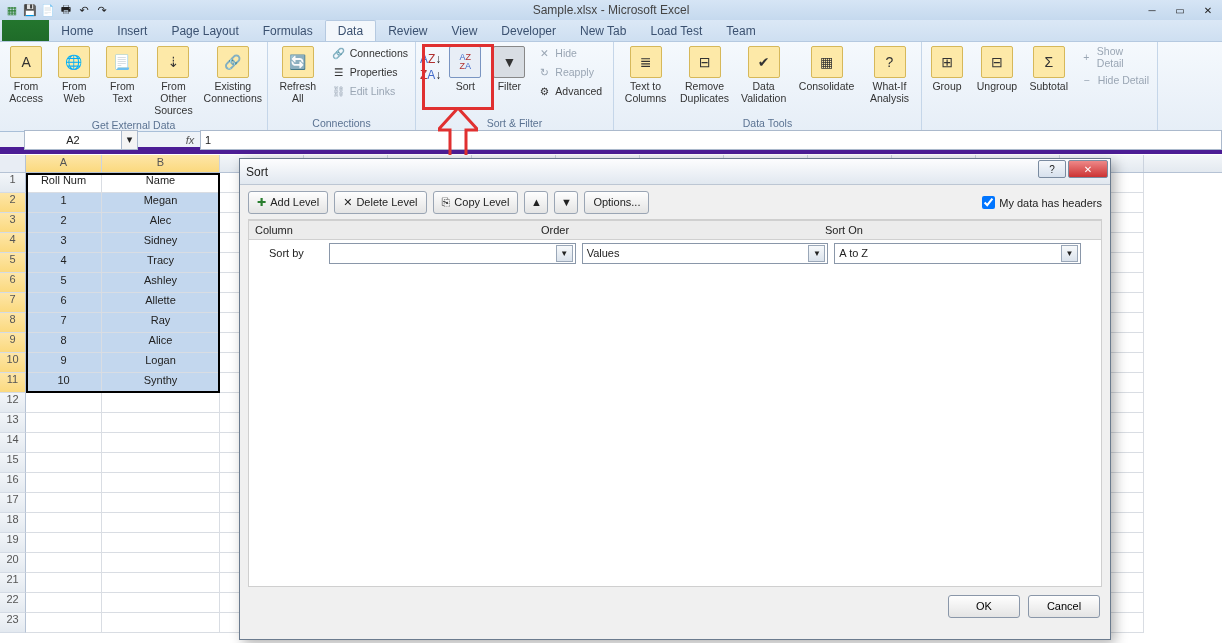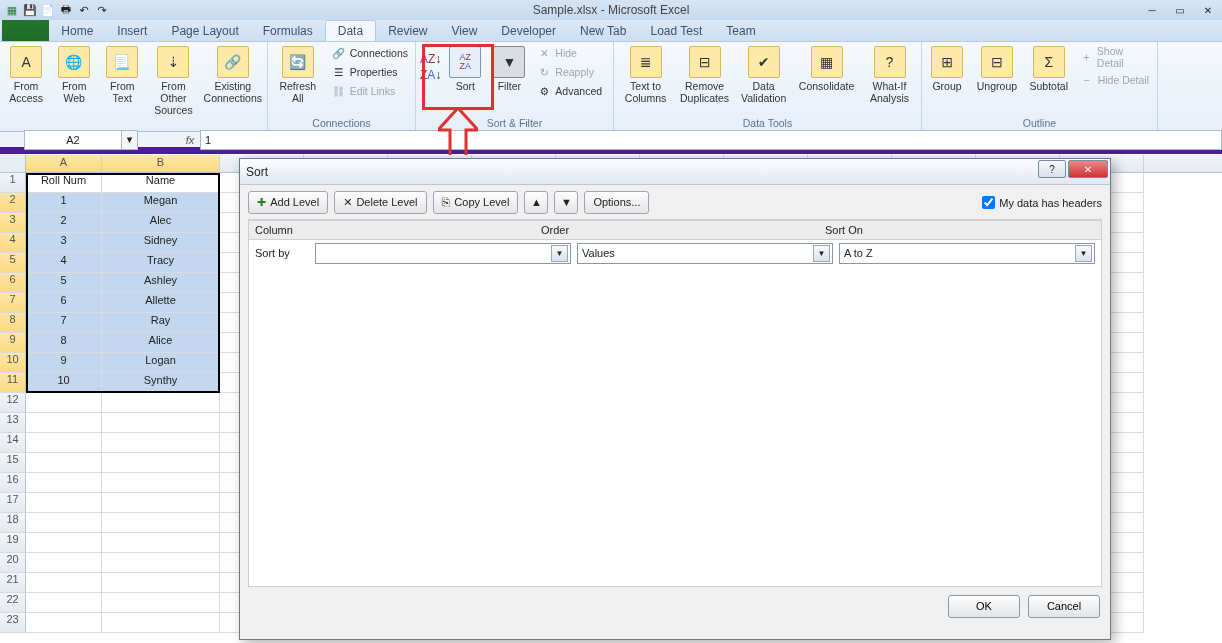--- a/index.html
+++ b/index.html
@@ -58,21 +58,21 @@
 .dlg-title { height: 26px; background: linear-gradient(#fdfdfe, #e1e8f0); border-bottom: 1px solid #bcc6d3; display: flex; align-items: center; padding: 0 6px; font-size: 12px; position: relative; }
 .dlg-winctl { position: absolute; right: 2px; top: 1px; display: flex; gap: 0; }
 .dlg-winbtn { width: 28px; height: 18px; border: 1px solid #7a8ba0; background: linear-gradient(#f6f8fb, #d7e1ed); border-radius: 2px; display:flex; align-items:center; justify-content:center; font-size: 10px; margin-left:2px; }
 .dlg-winbtn.close { background: linear-gradient(#e88,  #c33); color:#fff; width: 40px; }
 .dlg-toolbar { height: 34px; display: flex; align-items: center; padding: 0 8px; gap: 6px; }
 .dlg-btn { height: 23px; background: linear-gradient(#fefefe, #e4e4e4); border: 1px solid #9aa5b4; border-radius: 3px; padding: 0 8px; font-size: 11px; display: flex; align-items: center; gap: 4px; cursor: default; }
 .dlg-btn.sq { width: 24px; padding: 0; justify-content:center; }
 .dlg-chk { margin-left: auto; display: flex; align-items: flex-end; gap: 4px; font-size: 11px; }
 .dlg-gridhdr { display: flex; background: #ececec; border-top: 1px solid #d0d0d0; border-bottom: 1px solid #d0d0d0; height: 20px; align-items: center; font-size: 11px; }
 .gh-col { padding: 0 6px; }
-.dlg-row { display: flex; height: 26px; align-items: center; padding: 2px 6px; gap: 6px; }
+.dlg-row { display: flex; height: 26px; align-items: center; padding: 2px 20px; gap: 6px; }
 .dlg-label { width: 54px; font-size: 11px; }
 .dlg-select { flex: 1; height: 21px; border: 1px solid #8a97a9; background: #fff; display: flex; align-items: center; justify-content: space-between; padding: 0 2px 0 4px; font-size: 11px; }
 .dlg-select .dd { width: 17px; height: 17px; background: linear-gradient(#f7f9fb, #dbe3ec); border: 1px solid #9aa7b8; display:flex; align-items:center; justify-content:center; font-size:8px; }
 .dlg-body { background: #fff; border: 1px solid #cfcfcf; margin: 0 8px; height: 368px; overflow:hidden; }
 .dlg-footer { height: 38px; display: flex; align-items: center; justify-content: flex-end; padding: 0 10px; gap: 8px; }
 .dlg-fbtn { width: 72px; height: 23px; background: linear-gradient(#fefefe, #e4e4e4); border: 1px solid #8a97a9; border-radius: 3px; font-size: 11px; }
 
 .col-A { width: 76px; }
 .col-B { width: 118px; }
 .col-wide { width: 84px; }
@@ -134,20 +134,21 @@
           <div class="bicon">⇣</div>
           <span style="white-space:pre-line">From Other
 Sources</span>
         </div>
       <div class="big-btn" style="width:70px">
           <div class="bicon">🔗</div>
           <span style="white-space:pre-line">Existing
 Connections</span>
         </div>
     </div>
+    <div class="group-label">Get External Data</div>
   </div>
 
   <div class="group" style="width:148px">
     <div class="group-content">
       <div class="big-btn">
           <div class="bicon">🔄</div>
           <span style="white-space:pre-line">Refresh
 All</span>
         </div>
       <div class="stacked">
@@ -250,21 +251,20 @@
         <div class="small-row disabled">
             <span class="sm-icon">+</span>
             <span>Show Detail</span>
           </div>
         <div class="small-row disabled">
             <span class="sm-icon">−</span>
             <span>Hide Detail</span>
           </div>
       </div>
     </div>
-    <div class="group-label">Outline</div>
   </div>
 </div>
 
 <div class="fx-bar">
   <div class="namebox">A2</div>
   <div class="namebox-dd">▾</div>
   <div class="fx-lbl">fx</div>
   <div class="fx-in">1</div>
 </div>
 

